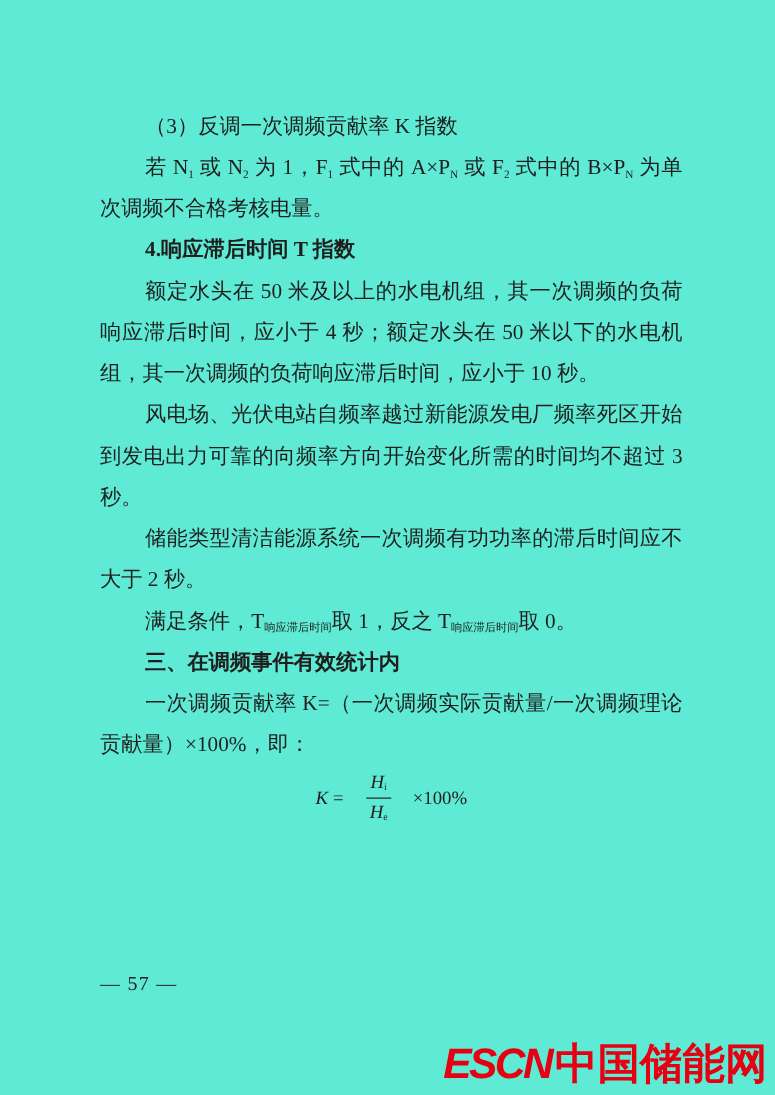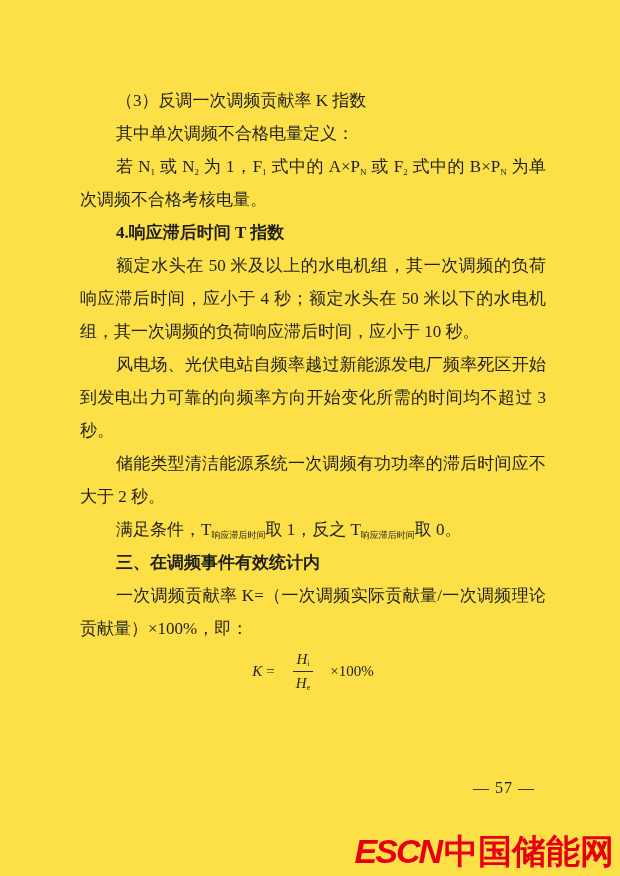--- a/index.html
+++ b/index.html
@@ -1,20 +1,20 @@
 <!DOCTYPE html>
 <html><head>
 <meta charset="utf-8">
 <style>
   html, body { margin: 0; padding: 0; background: #ffffff; }
   .page {
     position: relative;
     width: 620px;
     height: 876px;
-    background: #fde047;
+    background: #5eead4;
     overflow: hidden;
     font-family: "Liberation Serif", "DejaVu Serif", serif;
   }
   .content {
     position: absolute;
     left: 80px;
     top: 84px;
     width: 466px;
     font-size: 17px;
     line-height: 33px;
@@ -50,21 +50,21 @@
   }
   .frac .num { display: block; border-bottom: 1px solid #2a2a2a; padding: 1px 3px 2px; }
   .frac .den { display: block; padding: 2px 3px 0; }
   .frac sub { font-size: 8px; vertical-align: -2px; line-height: 0; }
   .formula .tail { margin-left: 3px; }
   .page-number {
     position: absolute;
     top: 779px;
     left: 80px;
     width: 455px;
-    text-align: right;
+    text-align: left;
     font-size: 16px;
     color: #222222;
     letter-spacing: 1px;
   }
   .logo {
     position: absolute;
     right: 6px;
     bottom: 7px;
     font-size: 34px;
     line-height: 1;
@@ -86,21 +86,20 @@
   }
 </style>
 </head>
 <body>
 
 <div class="page">
 
   <div class="content">
     <div id="paragraphs">
         <p class="body"><span>（3）反调一次调频贡献率 K 指数</span></p>
-        <p class="body"><span>其中单次调频不合格电量定义：</span></p>
         <p class="body"><span>若 N</span><sub>1</sub><span> 或 N</span><sub>2</sub><span> 为 1，F</span><sub>1</sub><span> 式中的 A×P</span><sub>N</sub><span> 或 F</span><sub>2</sub><span> 式中的 B×P</span><sub>N</sub><span> 为单次调频不合格考核电量。</span></p>
         <p class="heading"><span>4.响应滞后时间 T 指数</span></p>
         <p class="body"><span>额定水头在 50 米及以上的水电机组，其一次调频的负荷响应滞后时间，应小于 4 秒；额定水头在 50 米以下的水电机组，其一次调频的负荷响应滞后时间，应小于 10 秒。</span></p>
         <p class="body"><span>风电场、光伏电站自频率越过新能源发电厂频率死区开始到发电出力可靠的向频率方向开始变化所需的时间均不超过 3 秒。</span></p>
         <p class="body"><span>储能类型清洁能源系统一次调频有功功率的滞后时间应不大于 2 秒。</span></p>
         <p class="body"><span>满足条件，T</span><sub>响应滞后时间</sub><span>取 1，反之 T</span><sub>响应滞后时间</sub><span>取 0。</span></p>
         <p class="heading"><span>三、在调频事件有效统计内</span></p>
         <p class="body"><span>一次调频贡献率 K=（一次调频实际贡献量/一次调频理论贡献量）×100%，即：</span></p>
       </div>
 

